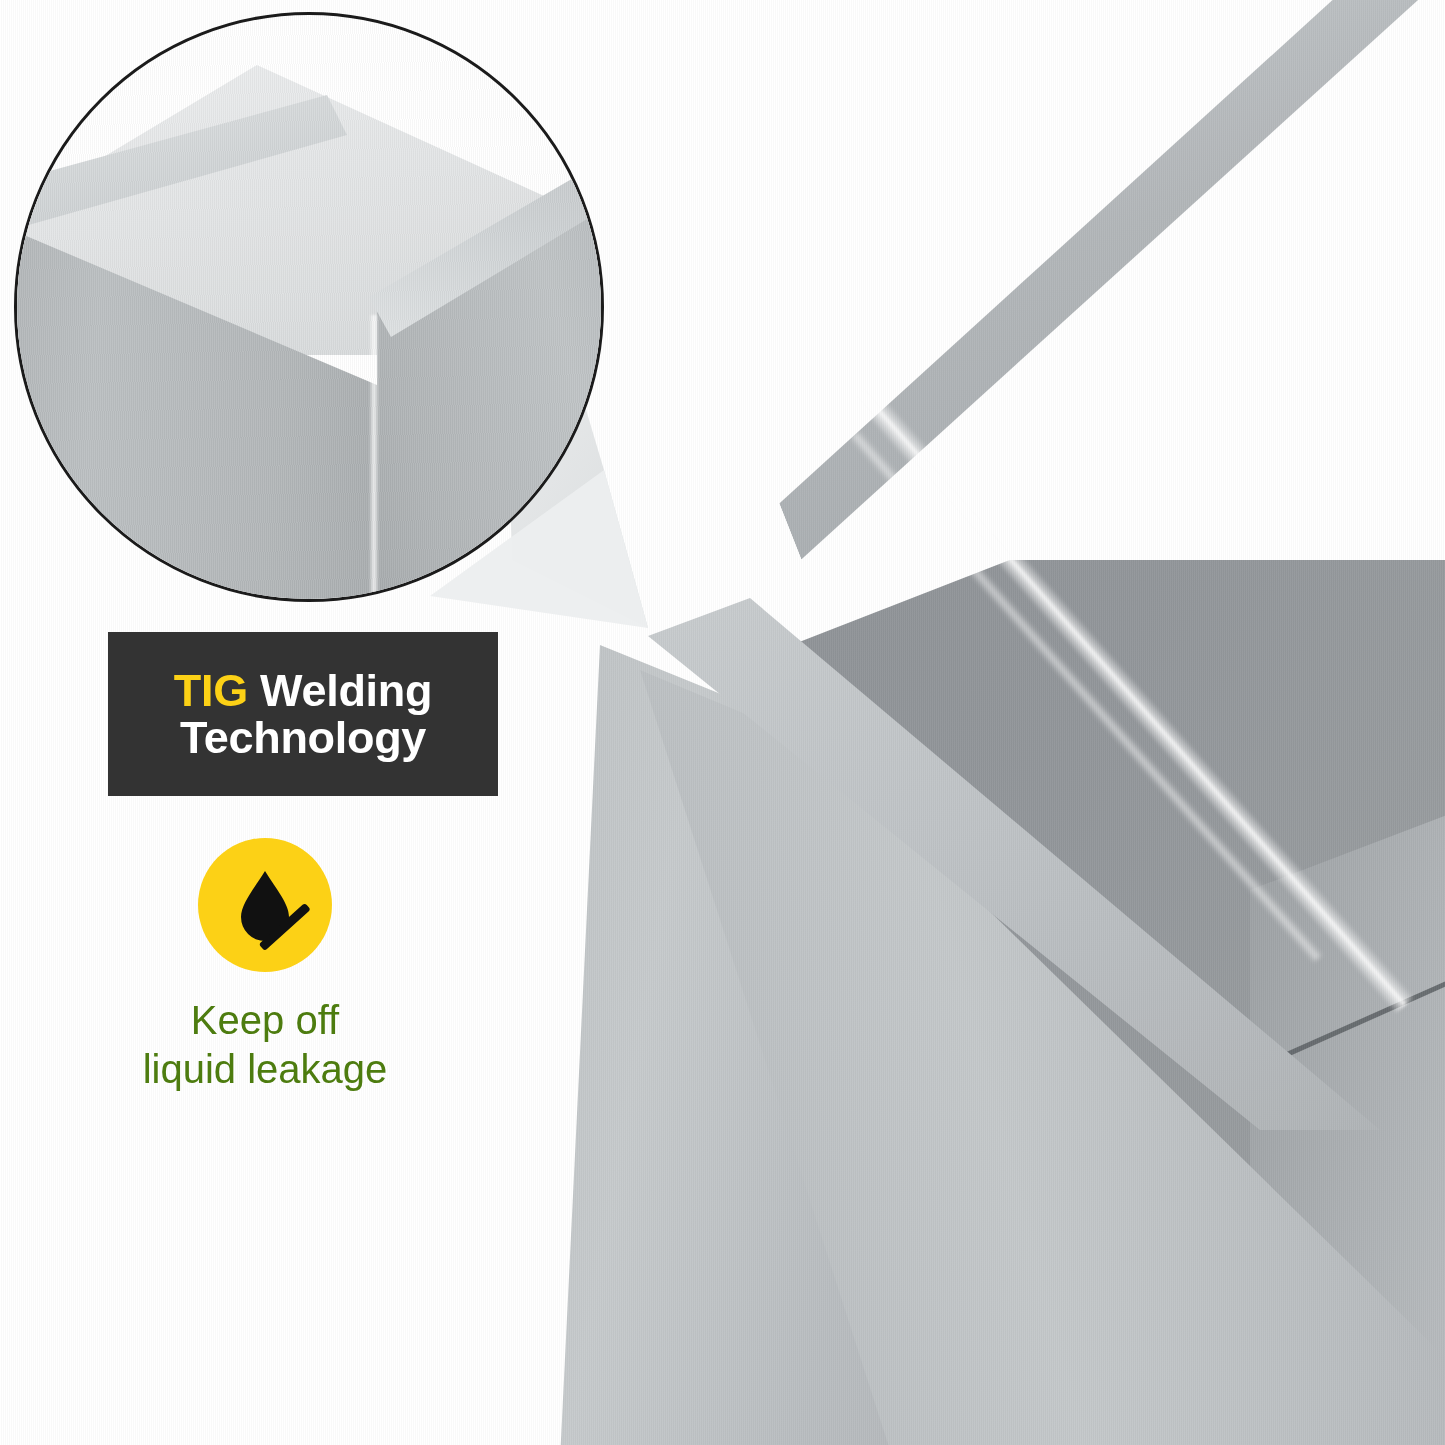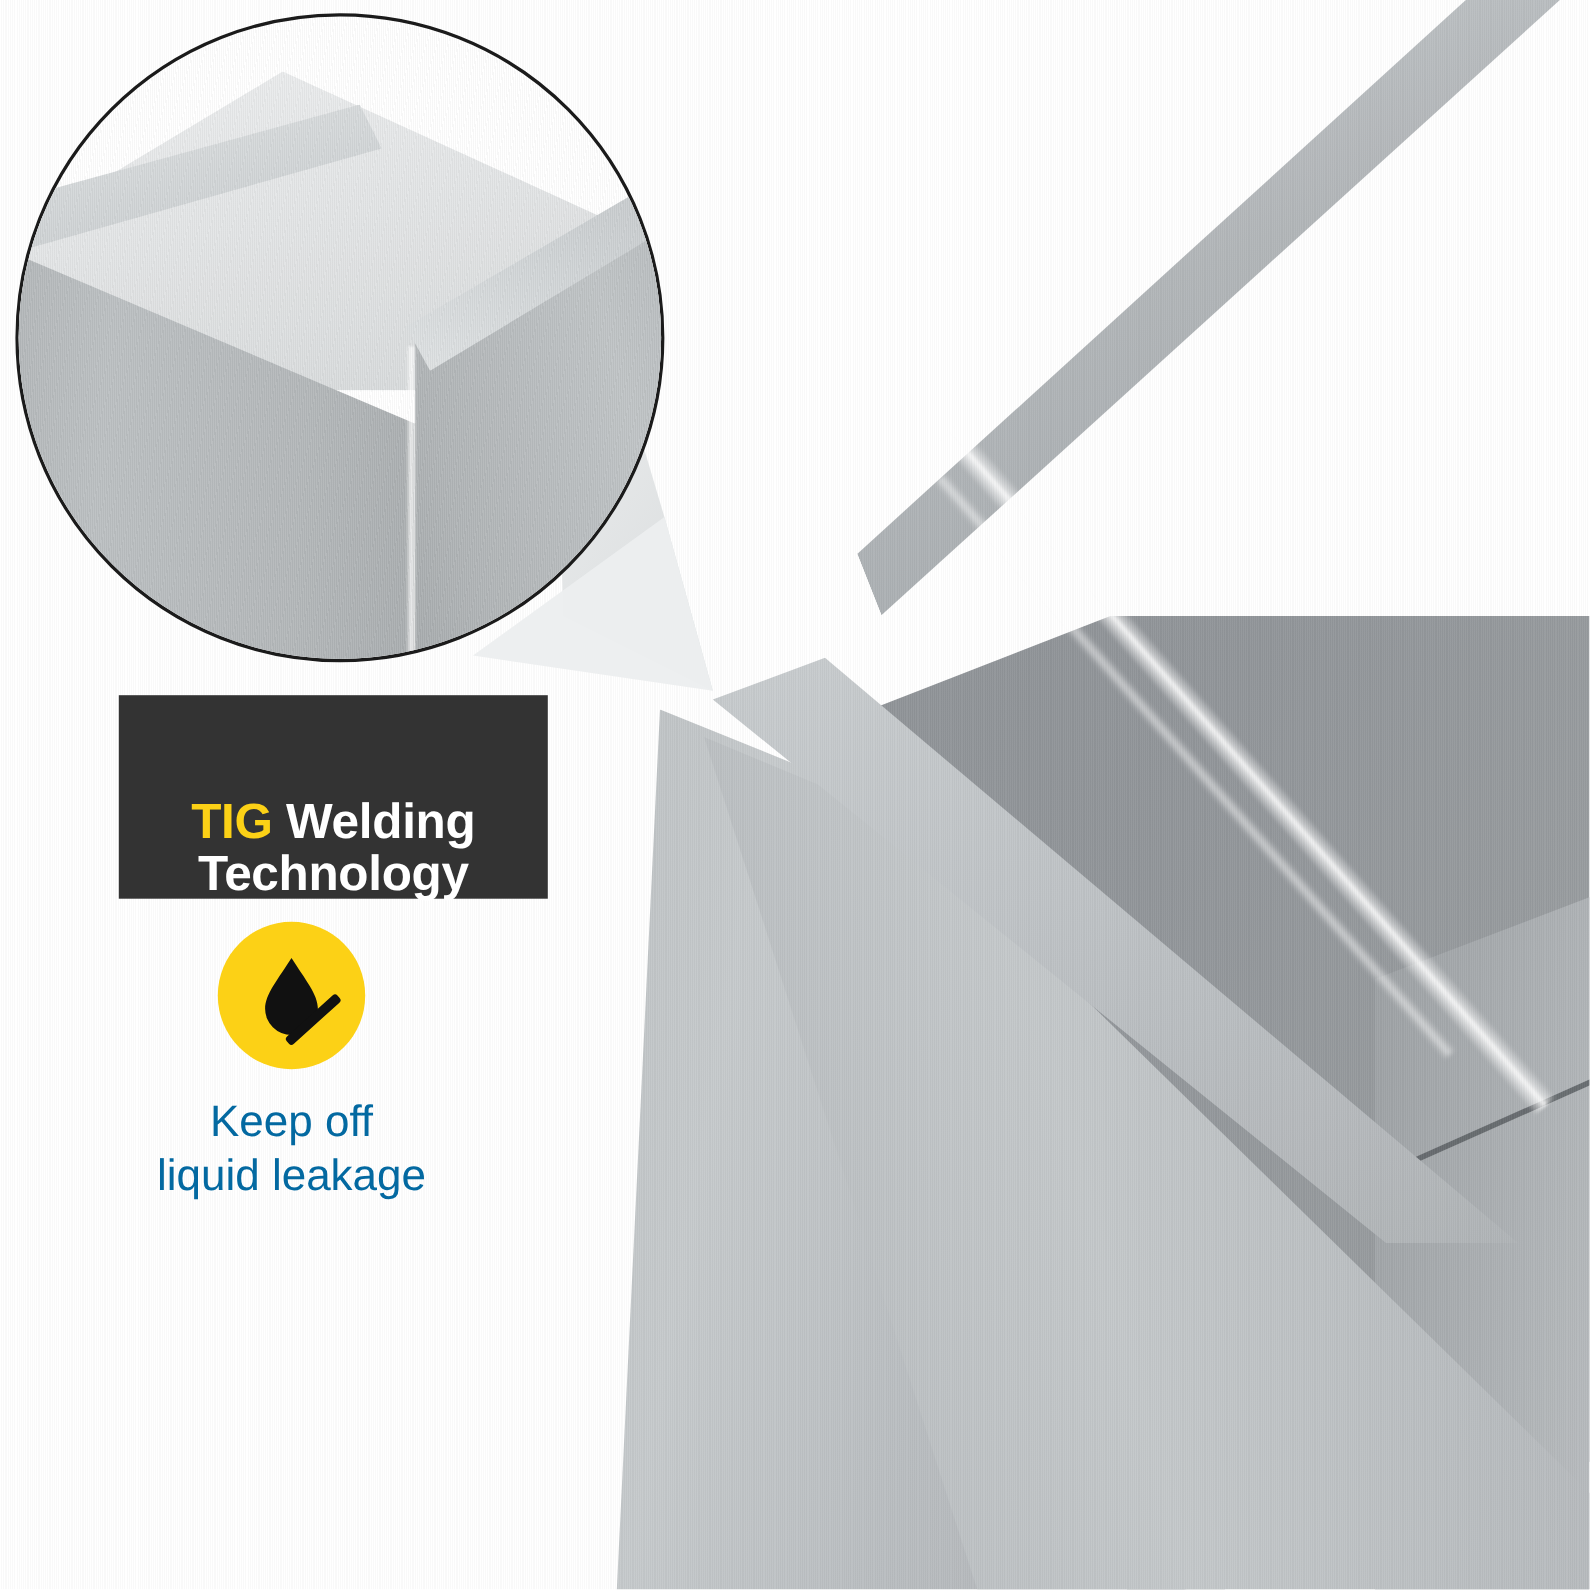--- a/index.html
+++ b/index.html
@@ -212,24 +212,24 @@
        rgba(255,255,255,.06) 1px,
        rgba(0,0,0,.04) 1px,
        rgba(0,0,0,.04) 2px);
     opacity: .85;
   }
 
   
   #tig-banner {
     position: absolute;
     left: 108px; top: 632px;
-    width: 390px; height: 185px;
+    width: 390px; height: 164px;
     background: #333333;
     display: flex;
-    align-items: flex-end;
+    align-items: center;
     justify-content: center;
     box-sizing: border-box;
     padding: 0 20px;
   }
   #tig-banner .txt {
     color: #ffffff;
     font-size: 45px;
     font-weight: bold;
     line-height: 1.05;
     text-align: center;
@@ -242,21 +242,21 @@
   .feat-circle {
     width: 134px; height: 134px;
     border-radius: 50%;
     background: #fcd116;
     margin: 0 auto;
     position: relative;
   }
   .feat-caption {
     margin-top: 24px;
     font-size: 40px;
-    color: #0369a1;
+    color: #4d7c0f;
     line-height: 1.22;
     white-space: pre-line;
     font-weight: normal;
   }
   #feature-1 { left: 70px; top: 838px; width: 390px; }
   #feature-2 { left: 70px; top: 1137px; width: 390px; }
 </style>
 </head>
 <body>
 

